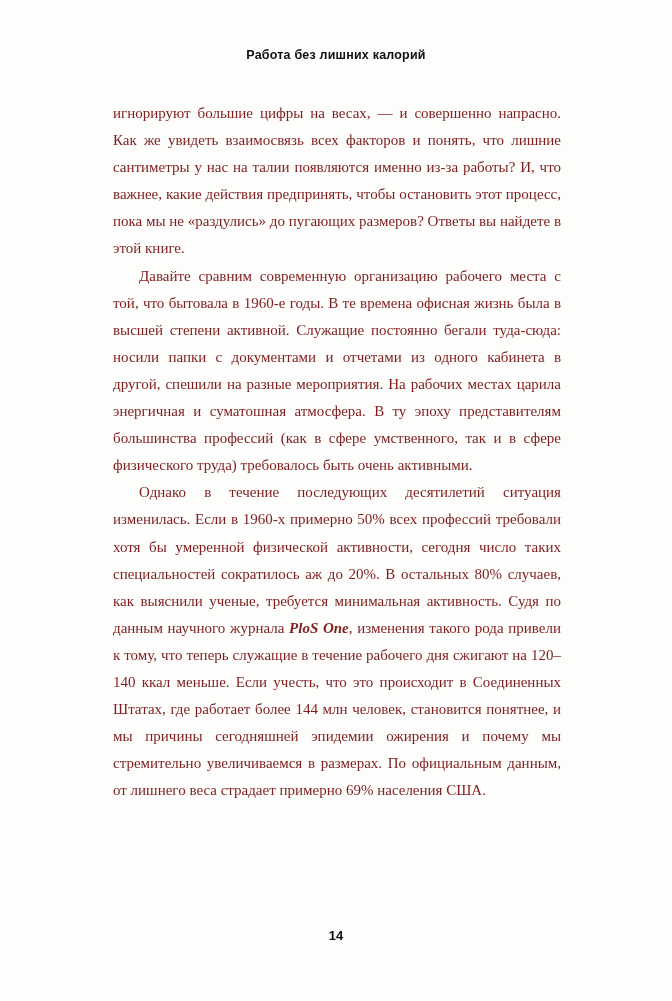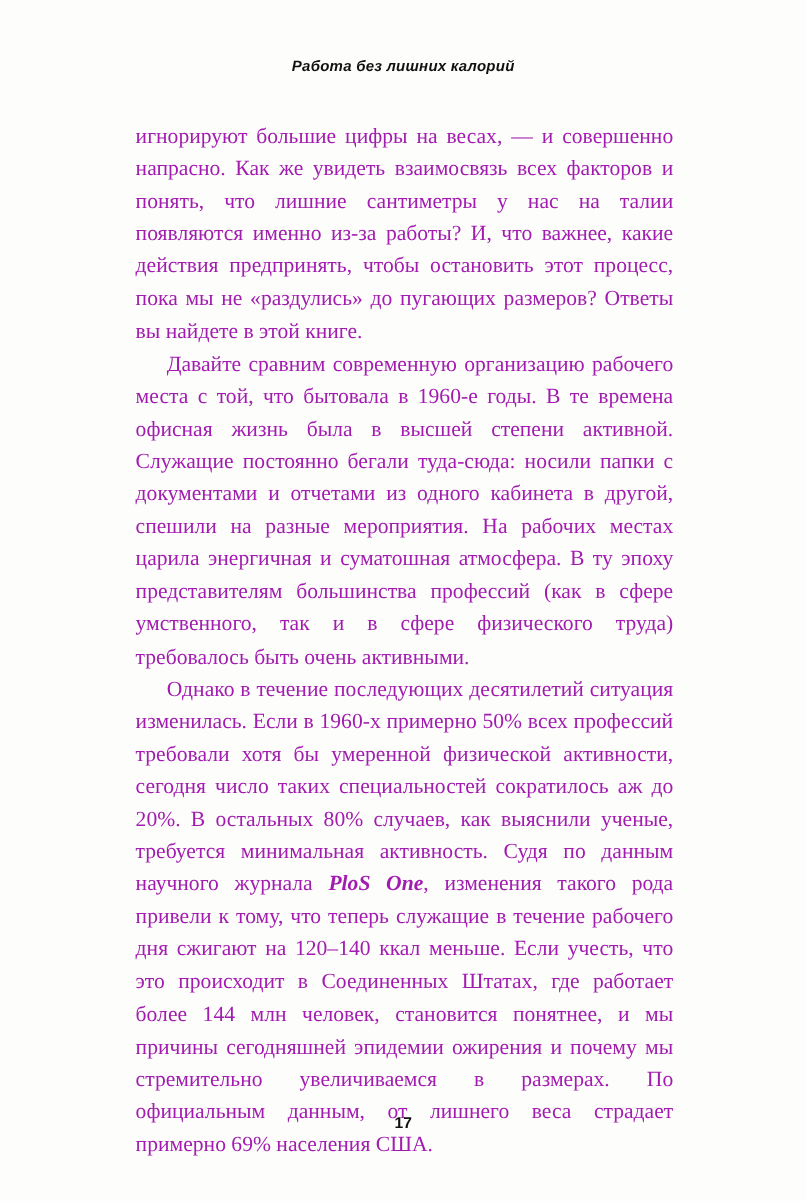--- a/index.html
+++ b/index.html
@@ -27,32 +27,31 @@
     position: absolute;
     left: 0;
     top: 48px;
     width: 672px;
     text-align: center;
     font-family: "Liberation Sans", sans-serif;
     font-size: 12.5px;
     font-weight: bold;
     letter-spacing: 0.2px;
     color: #111111;
-    font-style: italic;
   }
   .body-text {
     position: absolute;
     left: 113px;
     top: 100px;
     width: 448px;
-    font-size: 18px;
+    font-size: 15px;
     line-height: 27.1px;
     text-align: justify;
     text-justify: inter-word;
-    color: #a21caf;
+    color: #7f1d1d;
     hyphens: manual;
   }
   .body-text p {
     margin: 0;
     text-indent: 0;
   }
   .body-text p.indent {
     text-indent: 26px;
   }
   .body-text p + p {
@@ -80,15 +79,15 @@
 <div class="page">
 
   <div class="running-head">Работа без лишних калорий</div>
 
   <div class="body-text">
     <p class="para-1">игнорируют большие цифры на весах, — и совершенно напрасно. Как же увидеть взаимосвязь всех факторов и понять, что лишние сантиметры у нас на талии появляются именно из-за работы? И, что важнее, какие действия предпринять, чтобы остановить этот процесс, пока мы не «раздулись» до пугающих размеров? Ответы вы найдете в этой книге.</p>
     <p class="indent para-2">Давайте сравним современную организацию рабочего места с той, что бытовала в 1960-е годы. В те времена офисная жизнь была в высшей степени активной. Служащие постоянно бегали туда-сюда: носили папки с документами и отчетами из одного кабинета в другой, спешили на разные мероприятия. На рабочих местах царила энергичная и суматошная атмосфера. В ту эпоху представителям большинства профессий (как в сфере умственного, так и в сфере физического труда) требовалось быть очень активными.</p>
     <p class="indent para-3"><span>Однако в течение последующих десятилетий ситуация изменилась. Если в 1960-х примерно 50% всех профессий требовали хотя бы умеренной физической активности, сегодня число таких специальностей сократилось аж до 20%. В остальных 80% случаев, как выяснили ученые, требуется минимальная активность. Судя по данным научного журнала </span><span class="italic">PloS One</span><span>, изменения такого рода привели к тому, что теперь служащие в течение рабочего дня сжигают на 120–140 ккал меньше. Если учесть, что это происходит в Соединенных Штатах, где работает более 144 млн человек, становится понятнее, и мы причины сегодняшней эпидемии ожирения и почему мы стремительно увеличиваемся в размерах. По официальным данным, от лишнего веса страдает примерно 69% населения США.</span></p>
   </div>
 
-  <div class="folio">17</div>
+  <div class="folio">14</div>
 
 </div>
 
 </body></html>

